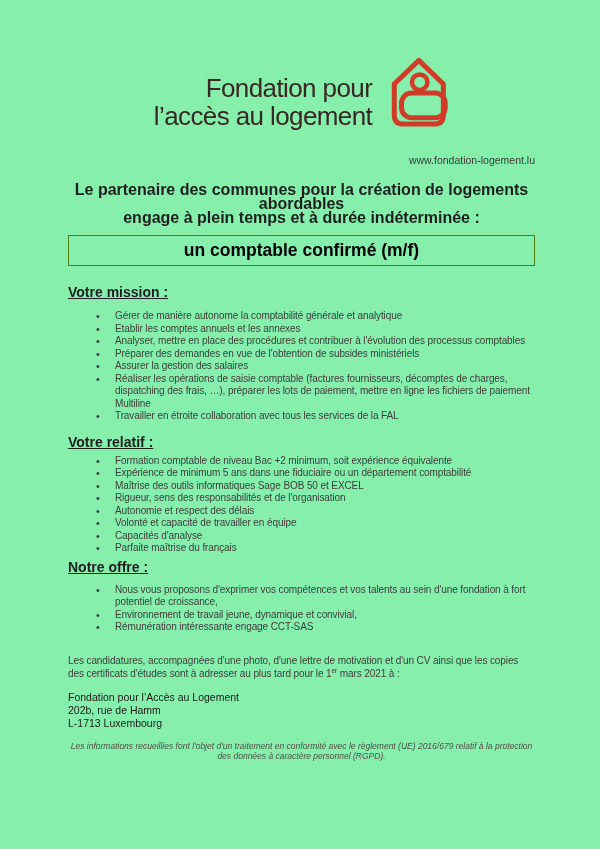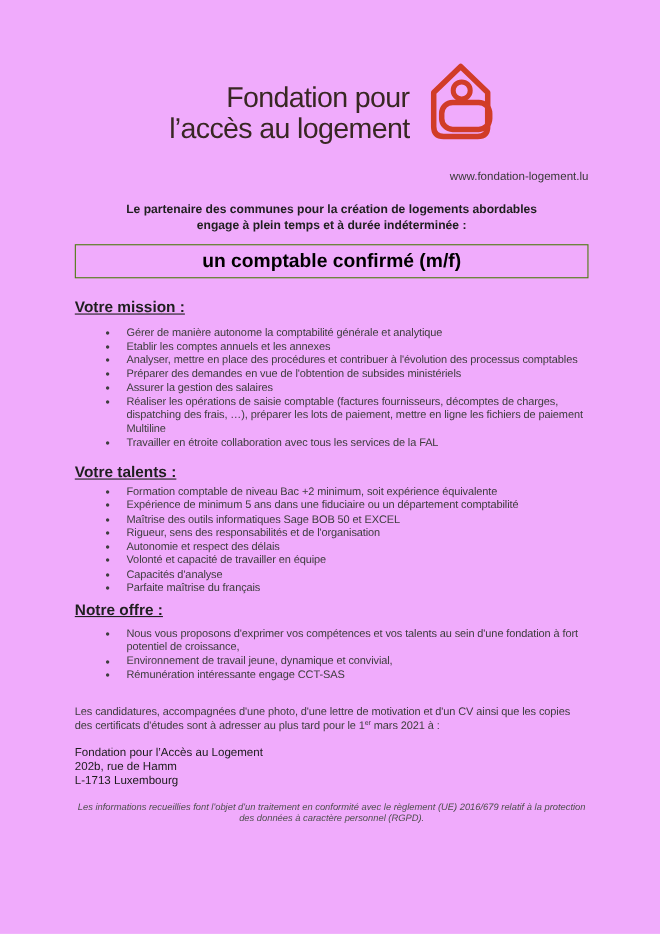--- a/index.html
+++ b/index.html
@@ -1,19 +1,19 @@
 <!DOCTYPE html>
 <html><head>
 <meta charset="utf-8">
 <style>
   html,body{margin:0;padding:0;background:#ffffff;}
   .page{
     position:relative;
     width:600px;height:849px;
-    background:#f0abfc;
+    background:#86efac;
     font-family:"Liberation Sans", sans-serif;
     color:#3f3f3f;
     overflow:hidden;
     box-sizing:border-box;
     padding:54px 65px 0 68px;
   }
   
   .logo-row{display:flex;justify-content:center;align-items:flex-start;}
   .logo-text{
     text-align:right;
@@ -26,21 +26,21 @@
   
   .website{
     text-align:right;
     font-size:10.5px;color:#3a3a3a;
     margin-top:16px;
   }
   
   .intro{
     text-align:center;
     font-weight:bold;color:#1f1f1f;
-    font-size:11px;line-height:14px;
+    font-size:16px;line-height:14px;
     margin-top:17px;
   }
   
   .title-box{
     margin-top:10px;
     border:1px solid #4d7c0f;
     text-align:center;
     font-weight:bold;color:#000;
     font-size:17.5px;line-height:24px;
     padding:2px 0 3px 0;
@@ -127,21 +127,21 @@
   <ul class="bullets">
     <li>Gérer de manière autonome la comptabilité générale et analytique</li>
     <li>Etablir les comptes annuels et les annexes</li>
     <li>Analyser, mettre en place des procédures et contribuer à l'évolution des processus comptables</li>
     <li>Préparer des demandes en vue de l'obtention de subsides ministériels</li>
     <li>Assurer la gestion des salaires</li>
     <li>Réaliser les opérations de saisie comptable (factures fournisseurs, décomptes de charges, dispatching des frais, …), préparer les lots de paiement, mettre en ligne les fichiers de paiement Multiline</li>
     <li>Travailler en étroite collaboration avec tous les services de la FAL</li>
   </ul>
 
-  <div class="section-heading sh-profil">Votre talents :</div>
+  <div class="section-heading sh-profil">Votre relatif :</div>
   <ul class="bullets bullets-tight">
     <li>Formation comptable de niveau Bac +2 minimum, soit expérience équivalente</li>
     <li>Expérience de minimum 5 ans dans une fiduciaire ou un département comptabilité</li>
     <li>Maîtrise des outils informatiques Sage BOB 50 et EXCEL</li>
     <li>Rigueur, sens des responsabilités et de l'organisation</li>
     <li>Autonomie et respect des délais</li>
     <li>Volonté et capacité de travailler en équipe</li>
     <li>Capacités d'analyse</li>
     <li>Parfaite maîtrise du français</li>
   </ul>

